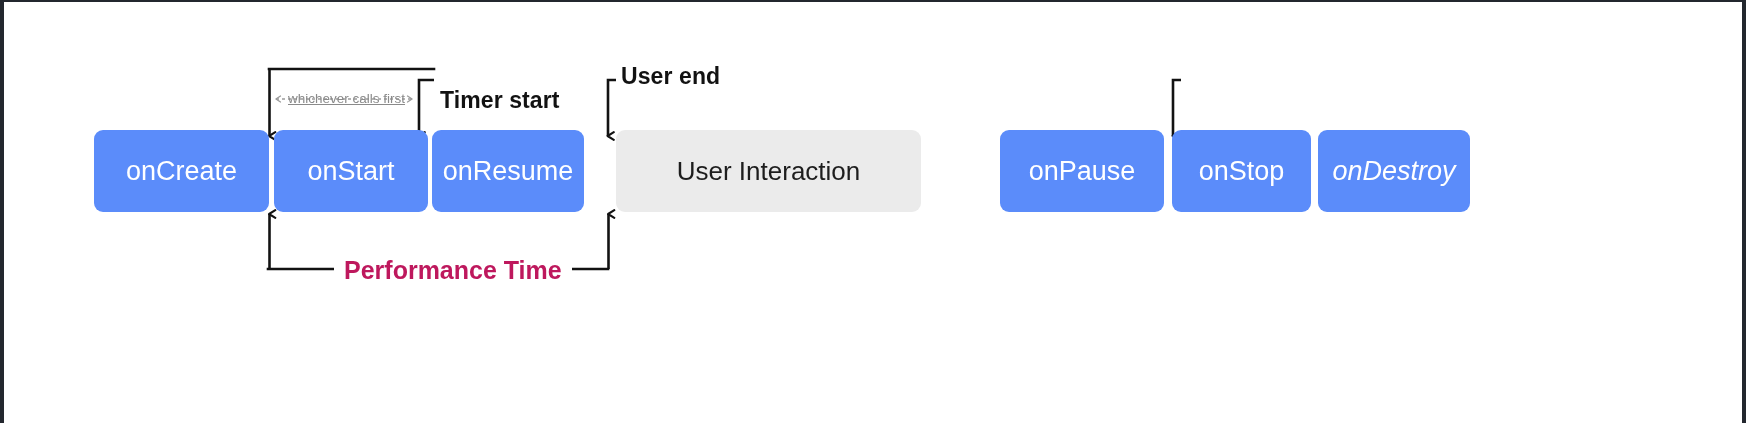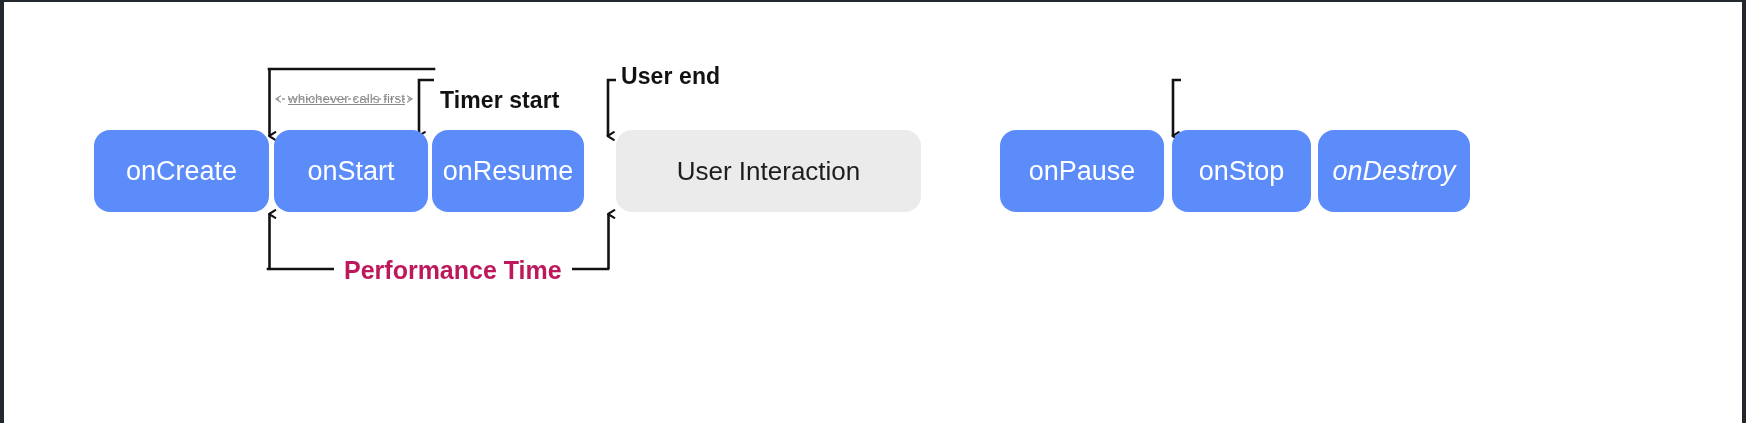--- a/index.html
+++ b/index.html
@@ -26,21 +26,21 @@
     left: 0;
     top: 0;
     width: 1746px;
     height: 423px;
     pointer-events: none;
   }
   .lane {
     position: absolute;
     top: 128px;
     height: 82px;
-    border-radius: 16px;
+    border-radius: 9px;
     display: flex;
     align-items: center;
     justify-content: center;
     box-sizing: border-box;
     white-space: nowrap;
   }
   .lane-blue {
     background: #5b8cfa;
     color: #ffffff;
     font-size: 27px;

